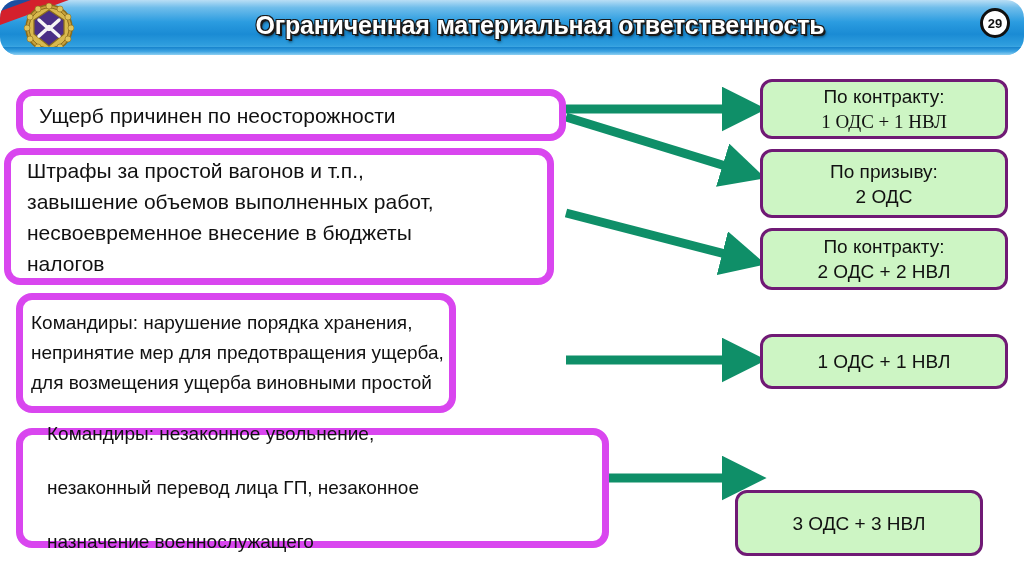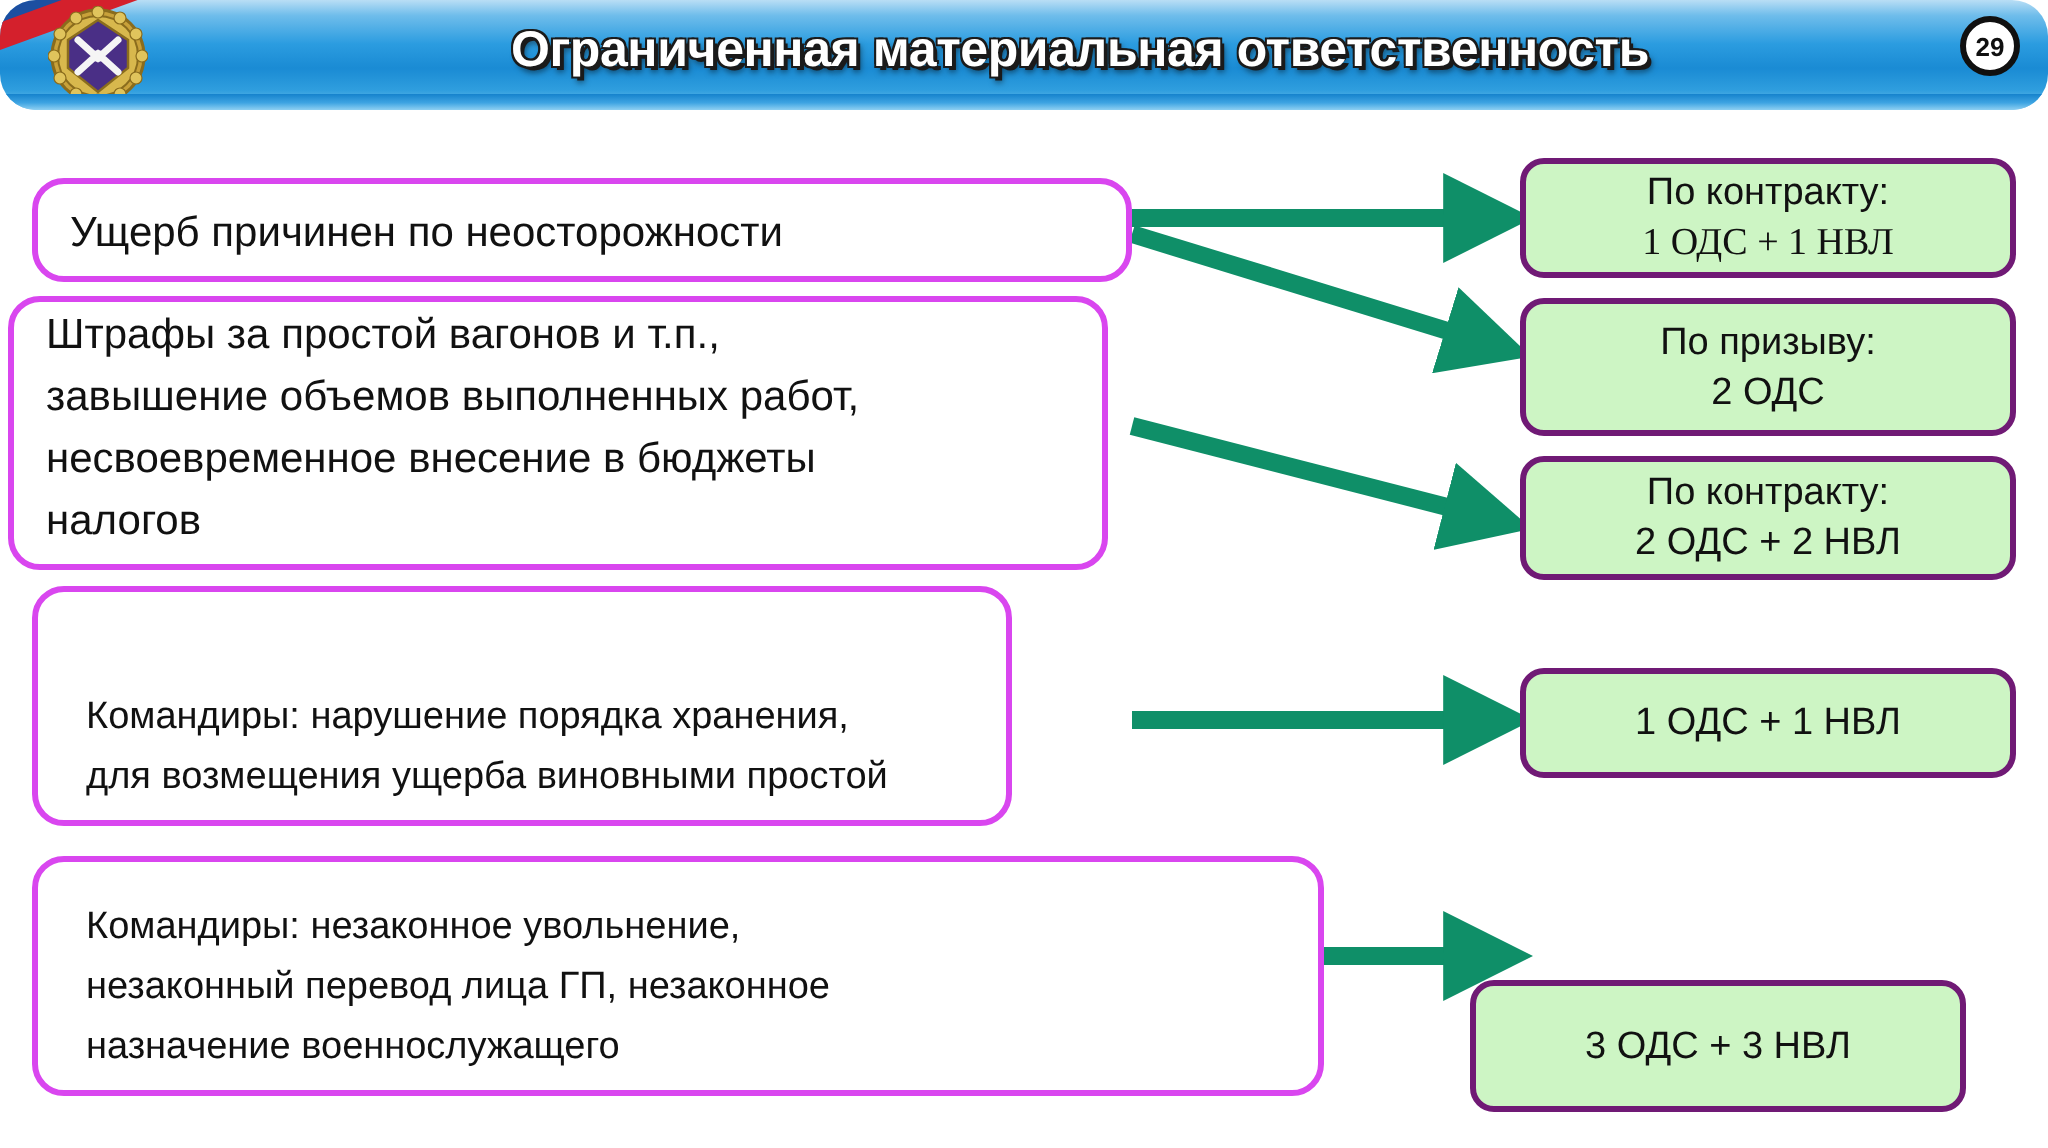--- a/index.html
+++ b/index.html
@@ -96,26 +96,26 @@
     font-size: 13px;
     font-weight: bold;
     color: #101010;
     box-sizing: border-box;
   }
 
   
   .white-box {
     position: absolute;
     background: #ffffff;
-    border: 3px solid #d946ef;
+    border: 7px solid #d946ef;
     border-radius: 16px;
     box-sizing: border-box;
     display: flex;
     flex-direction: column;
-    justify-content: flex-end;
+    justify-content: center;
     padding: 6px 16px;
   }
   .white-box .line {
     font-size: 21px;
     color: #111111;
     line-height: 31px;
     white-space: nowrap;
   }
   .white-box.small .line { font-size: 19px; line-height: 30px; }
 
@@ -206,26 +206,27 @@
   <div class="line">Ущерб причинен по неосторожности</div>
 </div>
 
 <div class="white-box" style="left:4px; top:148px; width:550px; height:137px;">
   <div class="line">Штрафы за простой вагонов и т.п.,</div>
   <div class="line">завышение объемов выполненных работ,</div>
   <div class="line">несвоевременное внесение в бюджеты</div>
   <div class="line">налогов</div>
 </div>
 
-<div class="white-box small" style="left:16px; top:293px; width:490px; height:120px; padding-left:24px;">
+<div class="white-box small" style="left:16px; top:293px; width:440px; height:120px; padding-left:8px;">
   <div class="line">Командиры: нарушение порядка хранения,</div>
+  <div class="line">непринятие мер для предотвращения ущерба,</div>
   <div class="line">для возмещения ущерба виновными простой</div>
 </div>
 
-<div class="white-box small" style="left:16px; top:428px; width:646px; height:120px; padding-left:24px;">
+<div class="white-box small" style="left:16px; top:428px; width:593px; height:120px; padding-left:24px;gap:24px;">
   <div class="line">Командиры: незаконное увольнение,</div>
   <div class="line">незаконный перевод лица ГП, незаконное</div>
   <div class="line">назначение военнослужащего</div>
 </div>
 
 <div class="green-box" style="left:760px; top:79px; width:248px; height:60px;">
   <div class="line">По контракту:</div>
   <div class="line serif">1 ОДС + 1 НВЛ</div>
 </div>
 

